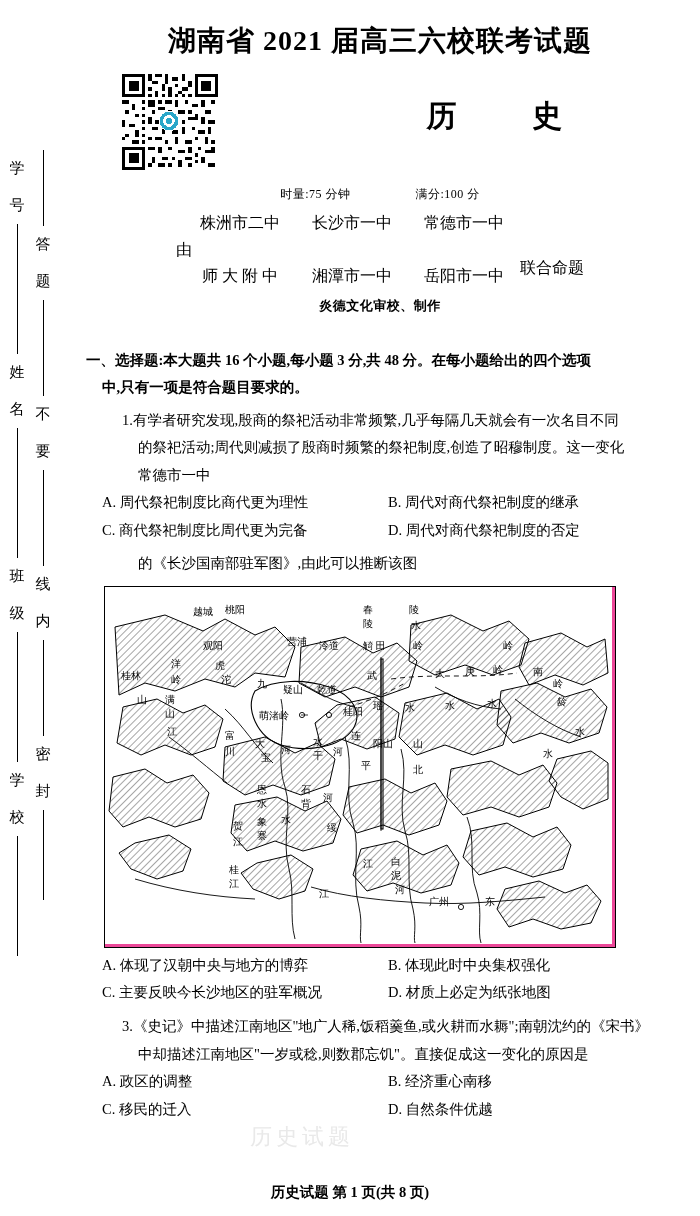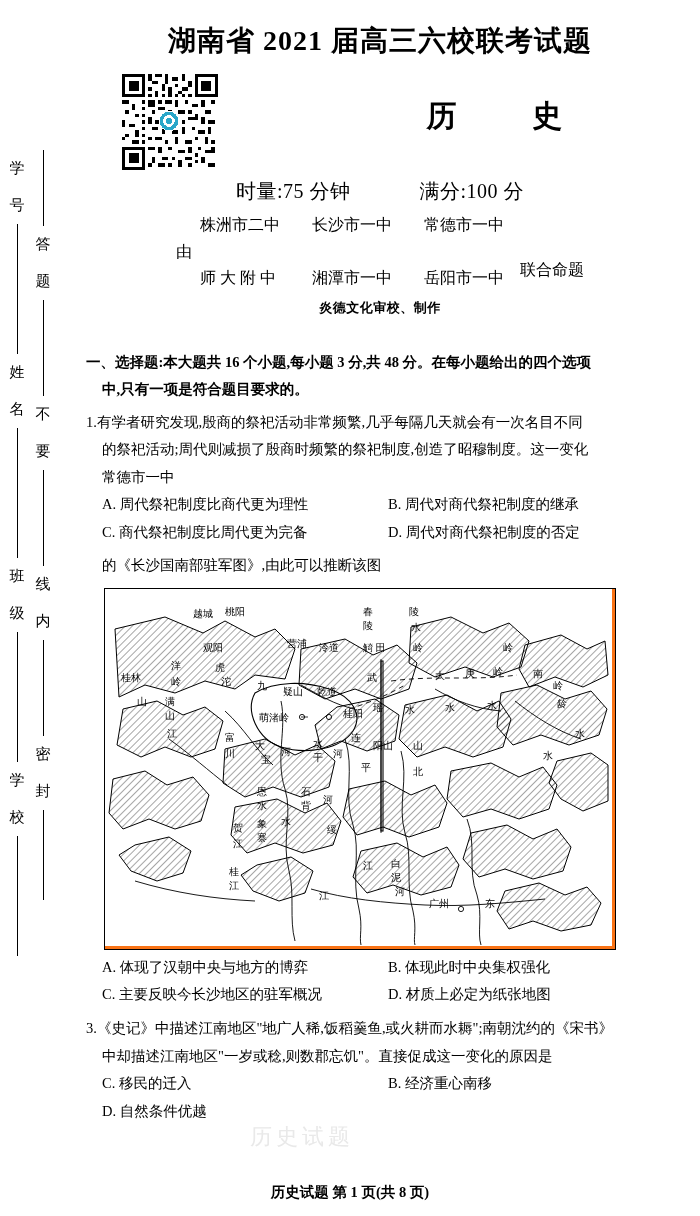--- a/index.html
+++ b/index.html
@@ -92,40 +92,40 @@
     width: 330px;
     text-align: right;
     font-size: 30px;
     font-weight: bold;
     letter-spacing: 34px;
     text-indent: 34px;
   }
 
   .timeline {
     text-align: center;
-    font-size: 20px;
-    margin-top: 4px;
+    font-size: 12px;
+    margin-top: 12px;
     letter-spacing: 0.5px;
   }
   .timeline .gap { display: inline-block; width: 58px; }
 
   .schools {
     display: flex;
     align-items: center;
     justify-content: center;
     margin-top: 10px;
     font-size: 16px;
   }
   .schools .by { margin-right: 8px; }
   .schools .grid {
     display: grid;
     grid-template-columns: repeat(3, auto);
     column-gap: 26px;
     row-gap: 4px;
-    text-align: left;
+    text-align: center;
     gap: 32px;
   }
   .schools .tail { margin-left: 16px; margin-top: 36px; }
 
   .reviewer {
     text-align: center;
     font-size: 13px;
     font-weight: bold;
     margin-top: 10px;
     letter-spacing: 0.5px;
@@ -138,40 +138,41 @@
     line-height: 1.85;
     text-align: justify;
   }
   .sec-title .indent2 { display: inline-block; }
 
   .q {
     font-size: 14.5px;
     line-height: 1.9;
     margin-top: 6px;
     text-align: justify;
+    margin-left: 36px;
   }
   .q .hang { padding-left: 16px; text-indent: -16px; }
 
   .opts {
     display: grid;
     grid-template-columns: 286px auto;
     font-size: 14.5px;
     line-height: 1.9;
     padding-left: 16px;
   }
 
   
   .map-box {
     margin: 8px auto 4px 18px;
     width: 510px;
     height: 360px;
     border: 1.5px solid #000;
     position: relative;
     overflow: hidden;
-    background: #f97316;
+    background: #ec4899;
   }
   .map-box svg { display: block; }
 
   .footer {
     position: absolute;
     left: 0;
     right: 0;
     bottom: 14px;
     text-align: center;
     font-size: 14.5px;
@@ -552,22 +553,23 @@
       <span>D. 材质上必定为纸张地图</span>
     </div>
 
     <div class="q">
       <div class="hang">
         <span>3.</span><span>《史记》中描述江南地区"地广人稀,饭稻羹鱼,或火耕而水耨";南朝沈约的《宋书》</span>
       </div>
       <div style="padding-left:16px">中却描述江南地区"一岁或稔,则数郡忘饥"。直接促成这一变化的原因是</div>
     </div>
     <div class="opts">
+      <span>A. 政区的调整</span>
+      <span>B. 经济重心南移</span>
       <span>C. 移民的迁入</span>
-      <span>B. 经济重心南移</span>
       <span>D. 自然条件优越</span>
     </div>
 
   </div>
 
   <div class="wm">历史试题</div>
 
   <div class="footer">历史试题  第 1 页(共 8 页)</div>
 
 </div>

